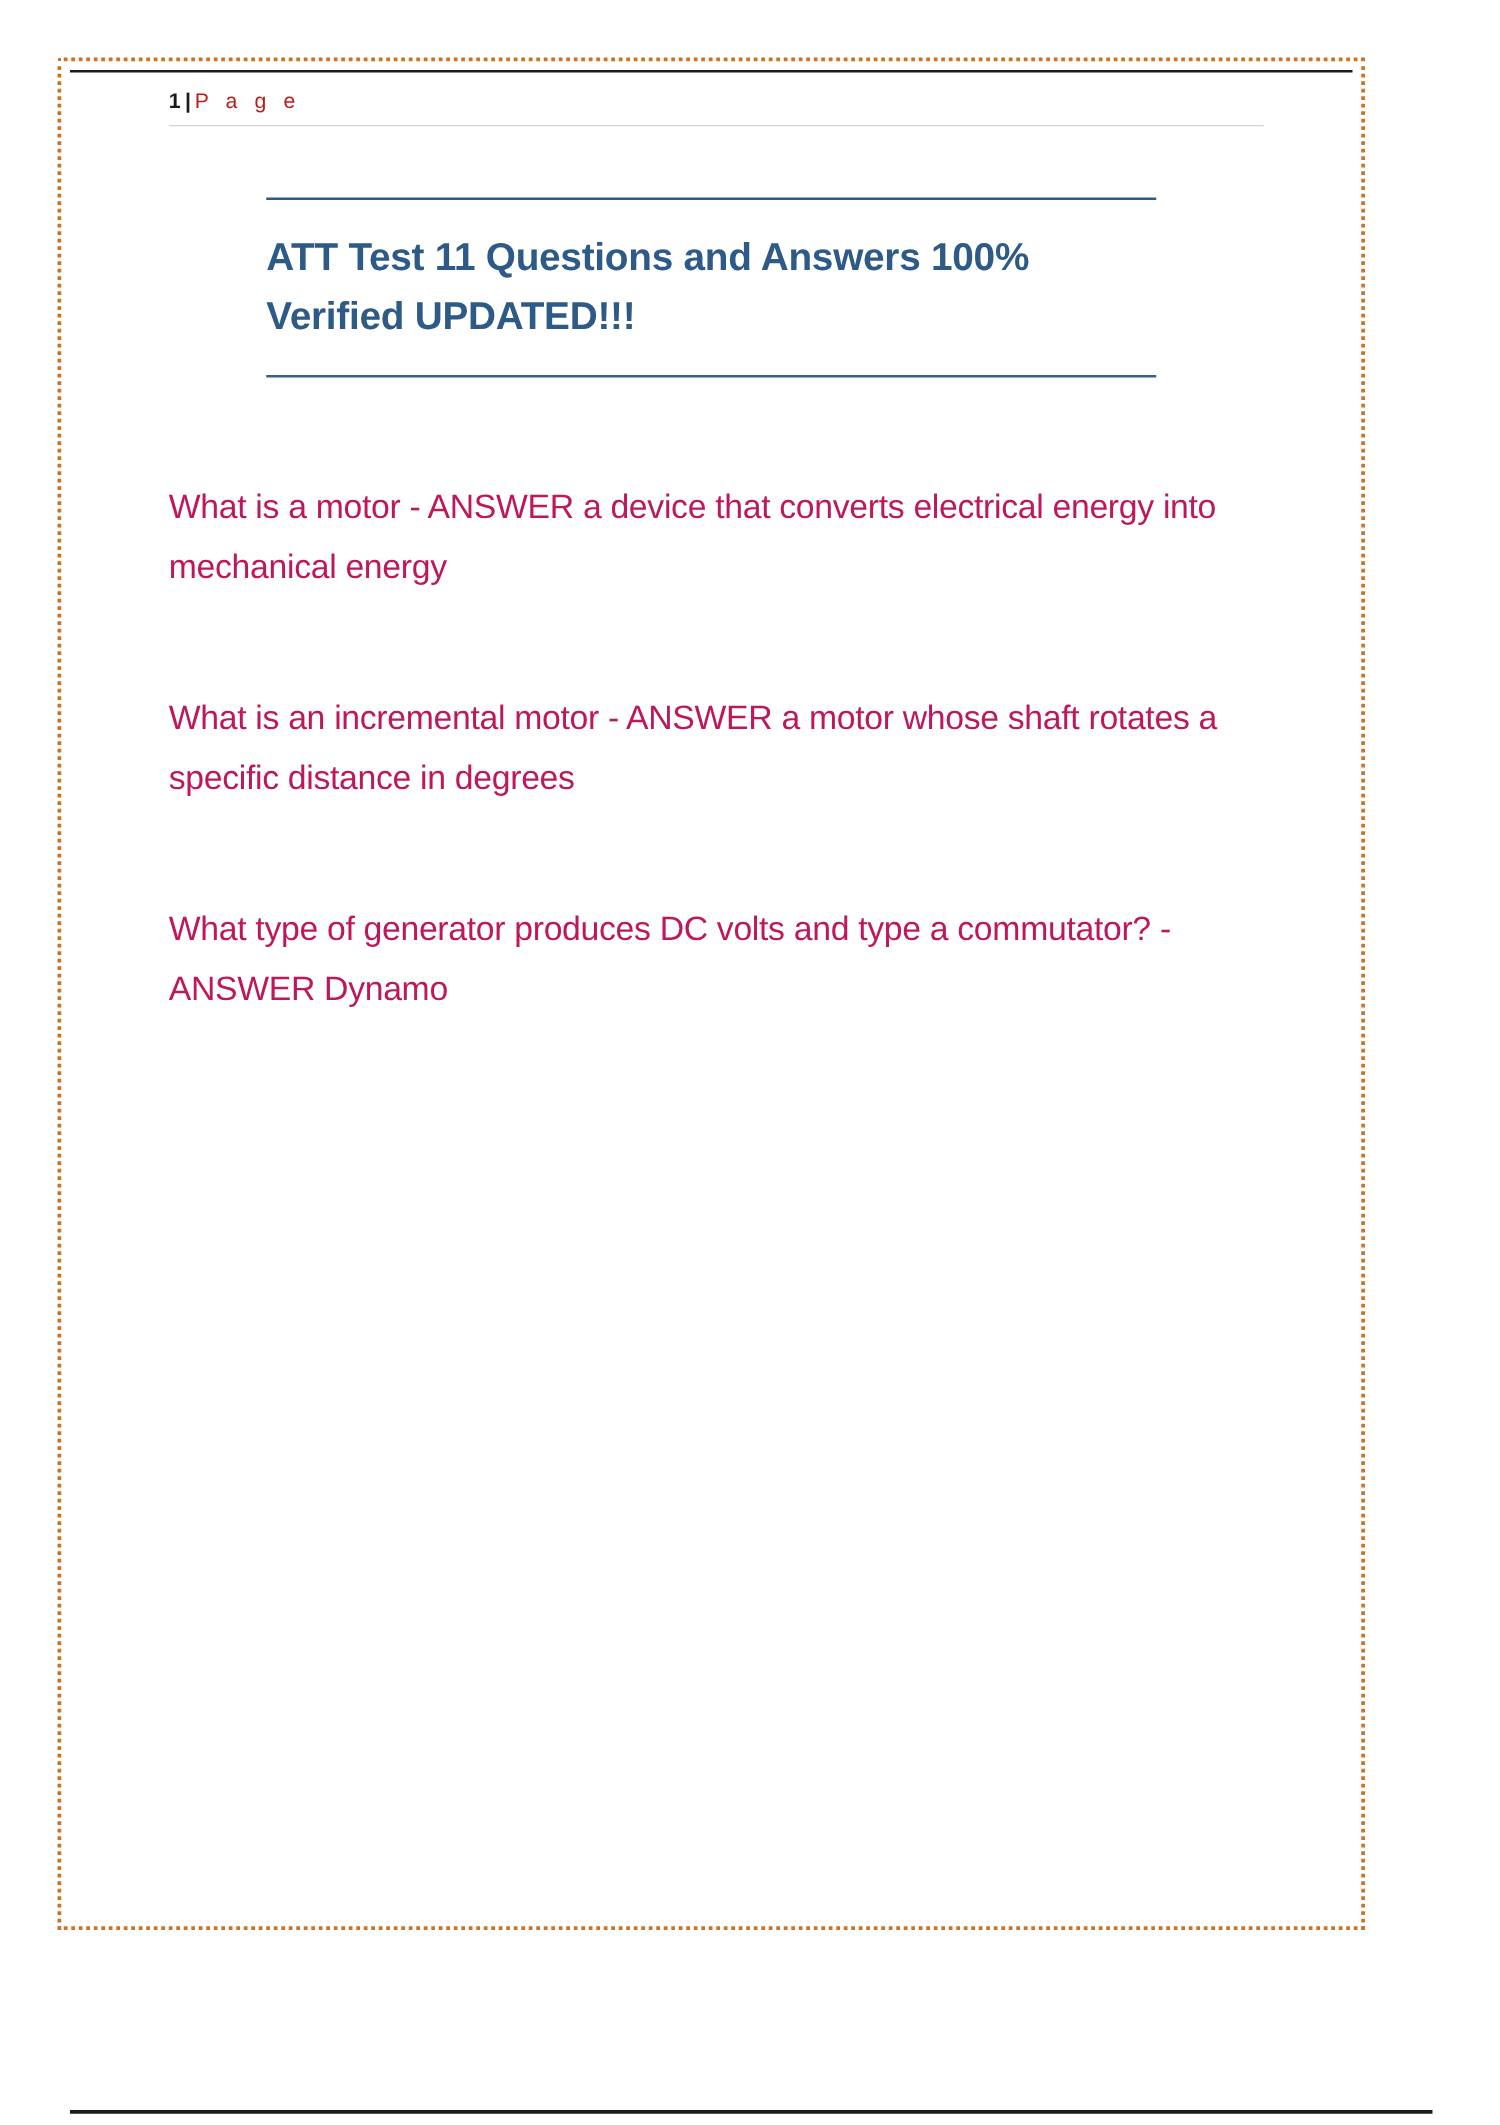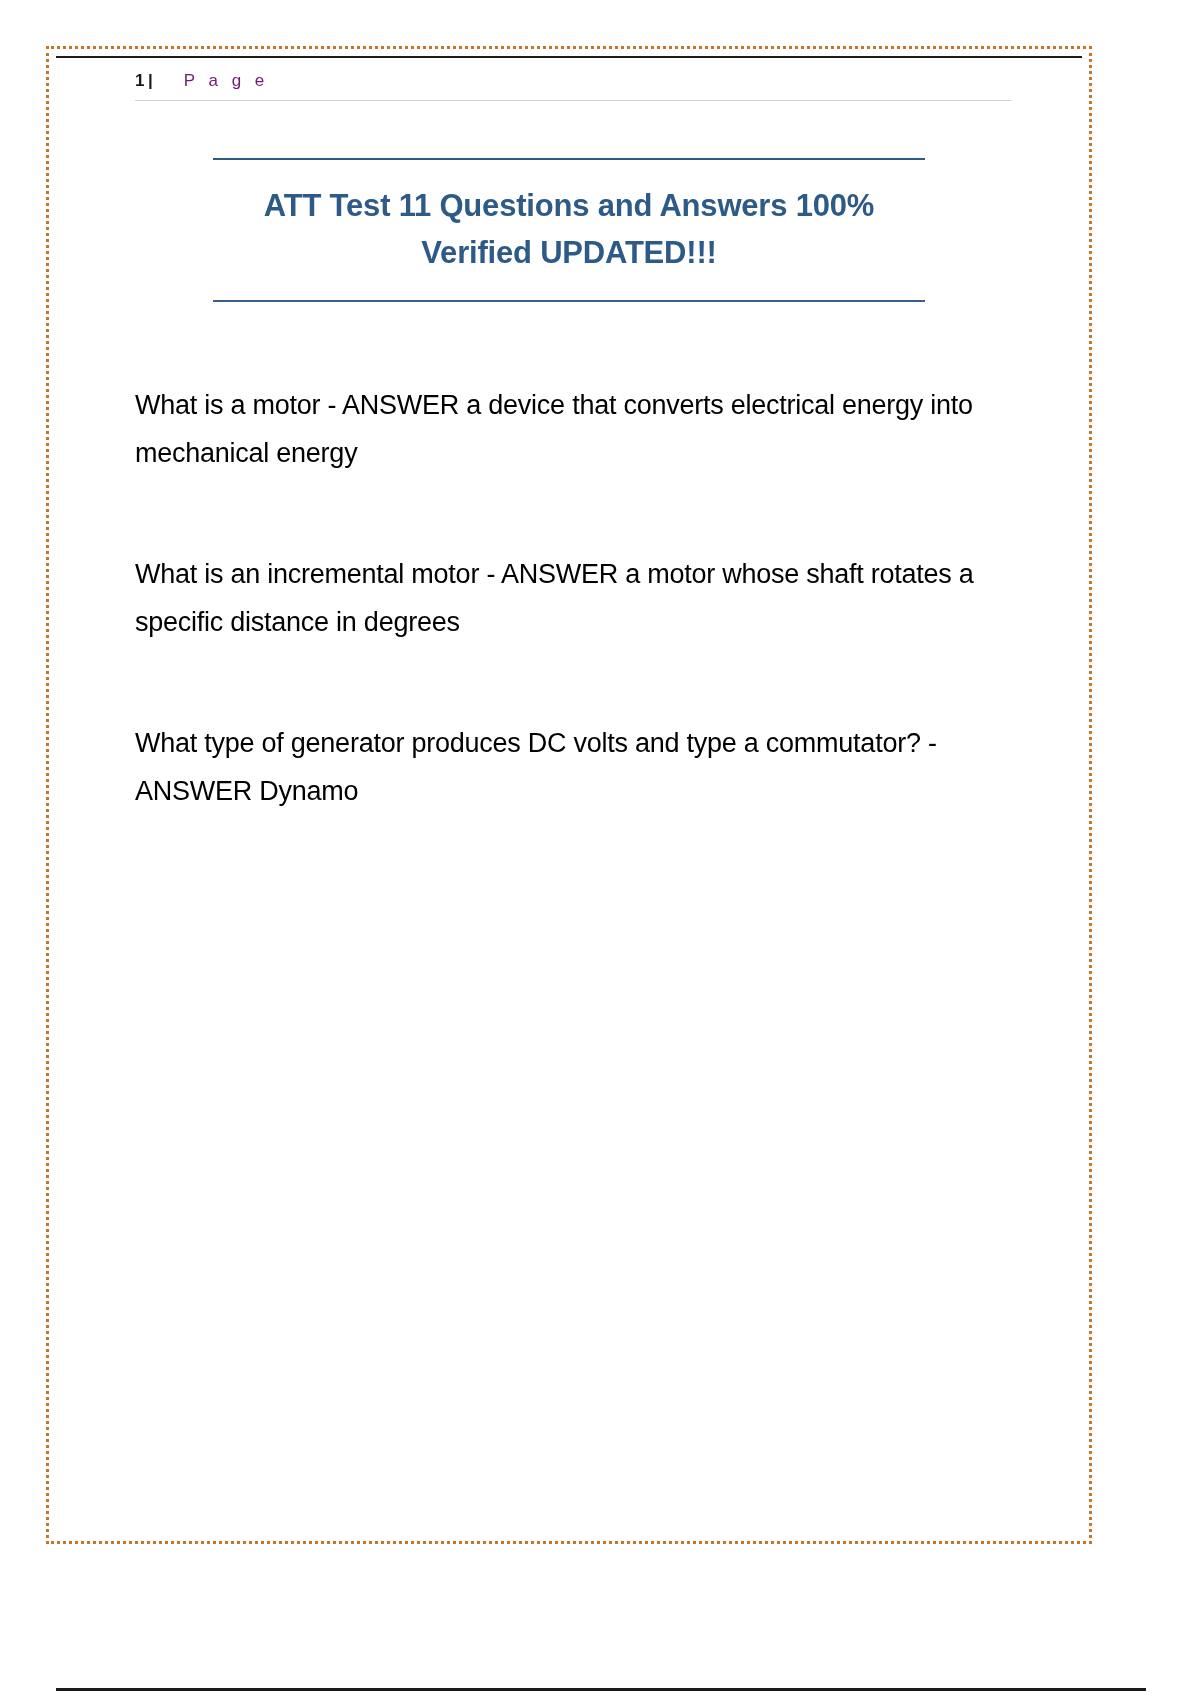--- a/index.html
+++ b/index.html
@@ -60,23 +60,22 @@
     font-weight: bold;
     color: #1a1a1a;
     letter-spacing: 0.5px;
   }
   .header-bar {
     color: #1a1a1a;
     font-weight: bold;
     padding: 0 3px;
   }
   .header-word {
-    color: #701a75;
+    color: #b91c1c;
     letter-spacing: 4.5px;
-    margin-left: 28px;
   }
   .header-rule {
     position: absolute;
     left: 135px;
     top: 100px;
     width: 876px;
     height: 1px;
     background: #d2d2d2;
   }
 
@@ -94,34 +93,33 @@
   }
   .title-rule.bottom {
     background: #3a5f8a;
   }
   .doc-title {
     color: #2e5a87;
     font-family: "Liberation Sans", sans-serif;
     font-weight: bold;
     font-size: 31px;
     line-height: 47px;
-    text-align: center;
     letter-spacing: -0.2px;
     padding: 22px 0 24px 0;
   }
 
   
   .body-content {
     position: absolute;
     left: 135px;
     top: 381px;
     width: 890px;
   }
   .qa-item {
-    color: #000000;
+    color: #be185d;
     font-family: "Liberation Sans", sans-serif;
     font-size: 27px;
     line-height: 48px;
     letter-spacing: -0.25px;
     margin: 0 0 73px 0;
     max-width: 880px;
   }
   .qa-item:last-child {
     margin-bottom: 0;
   }

